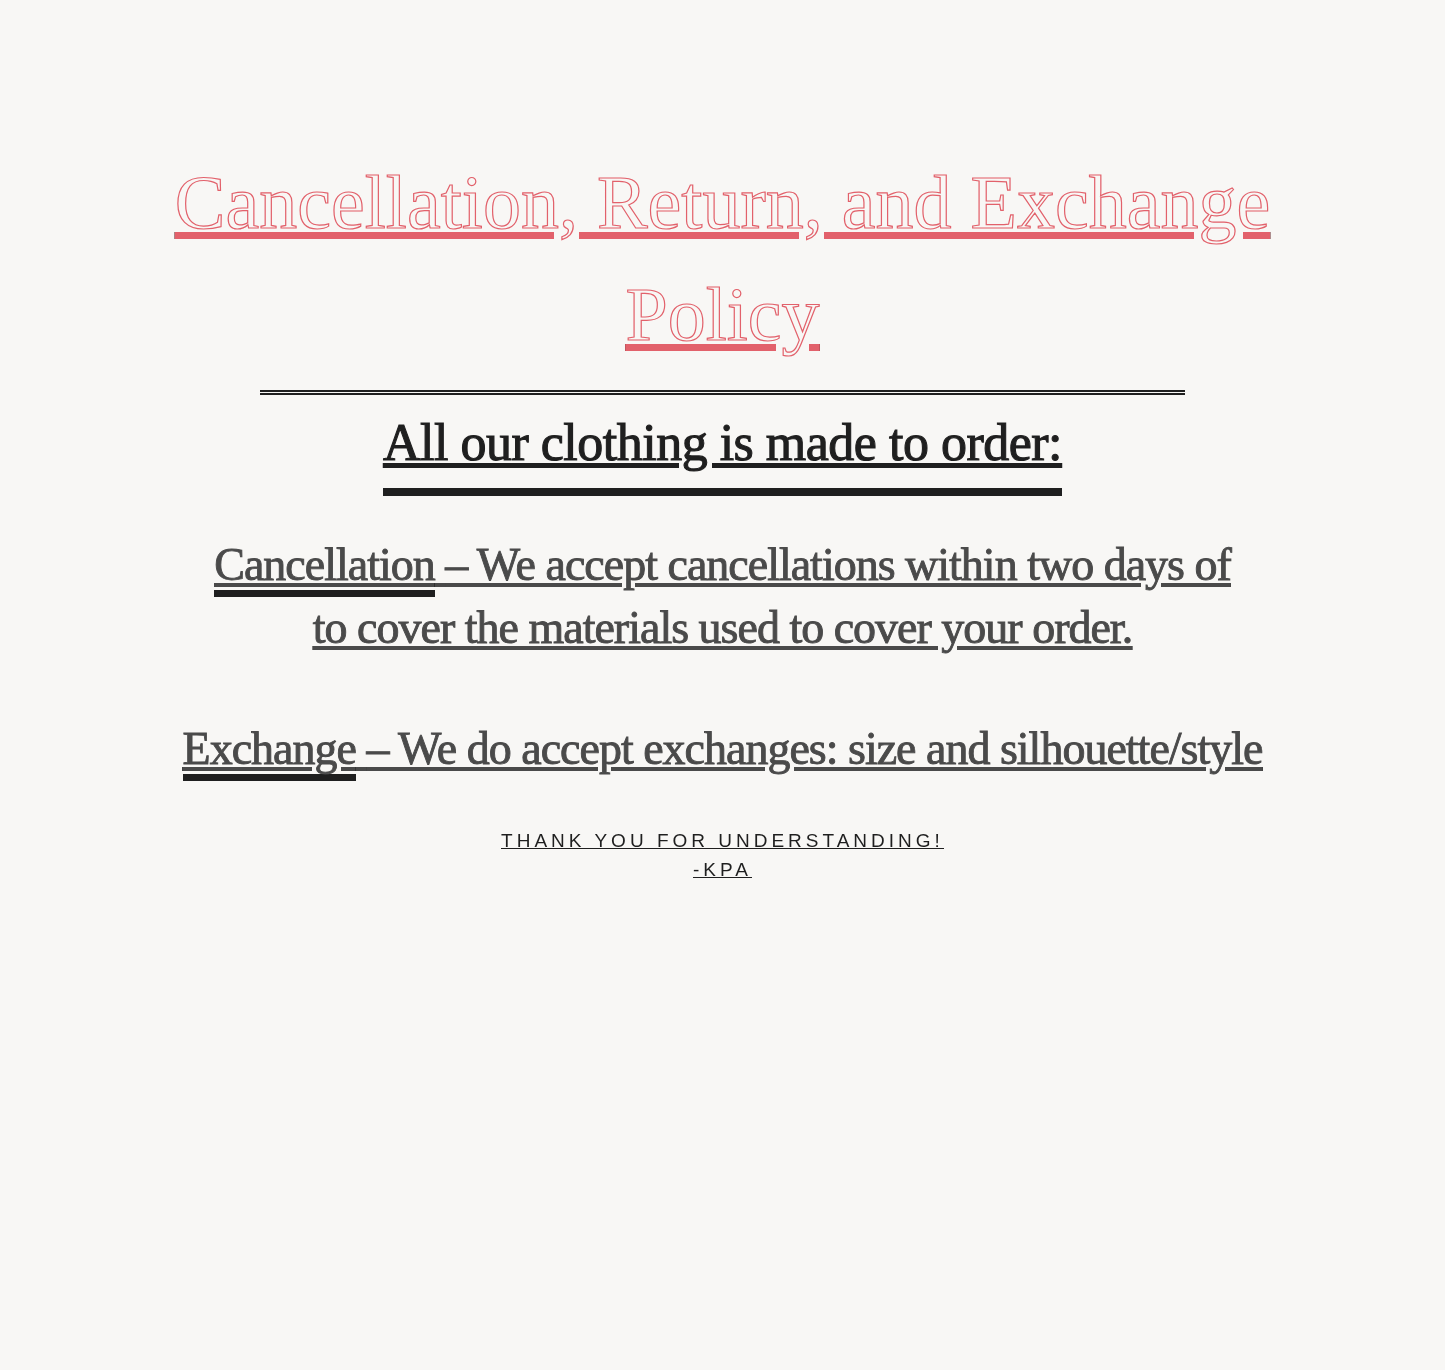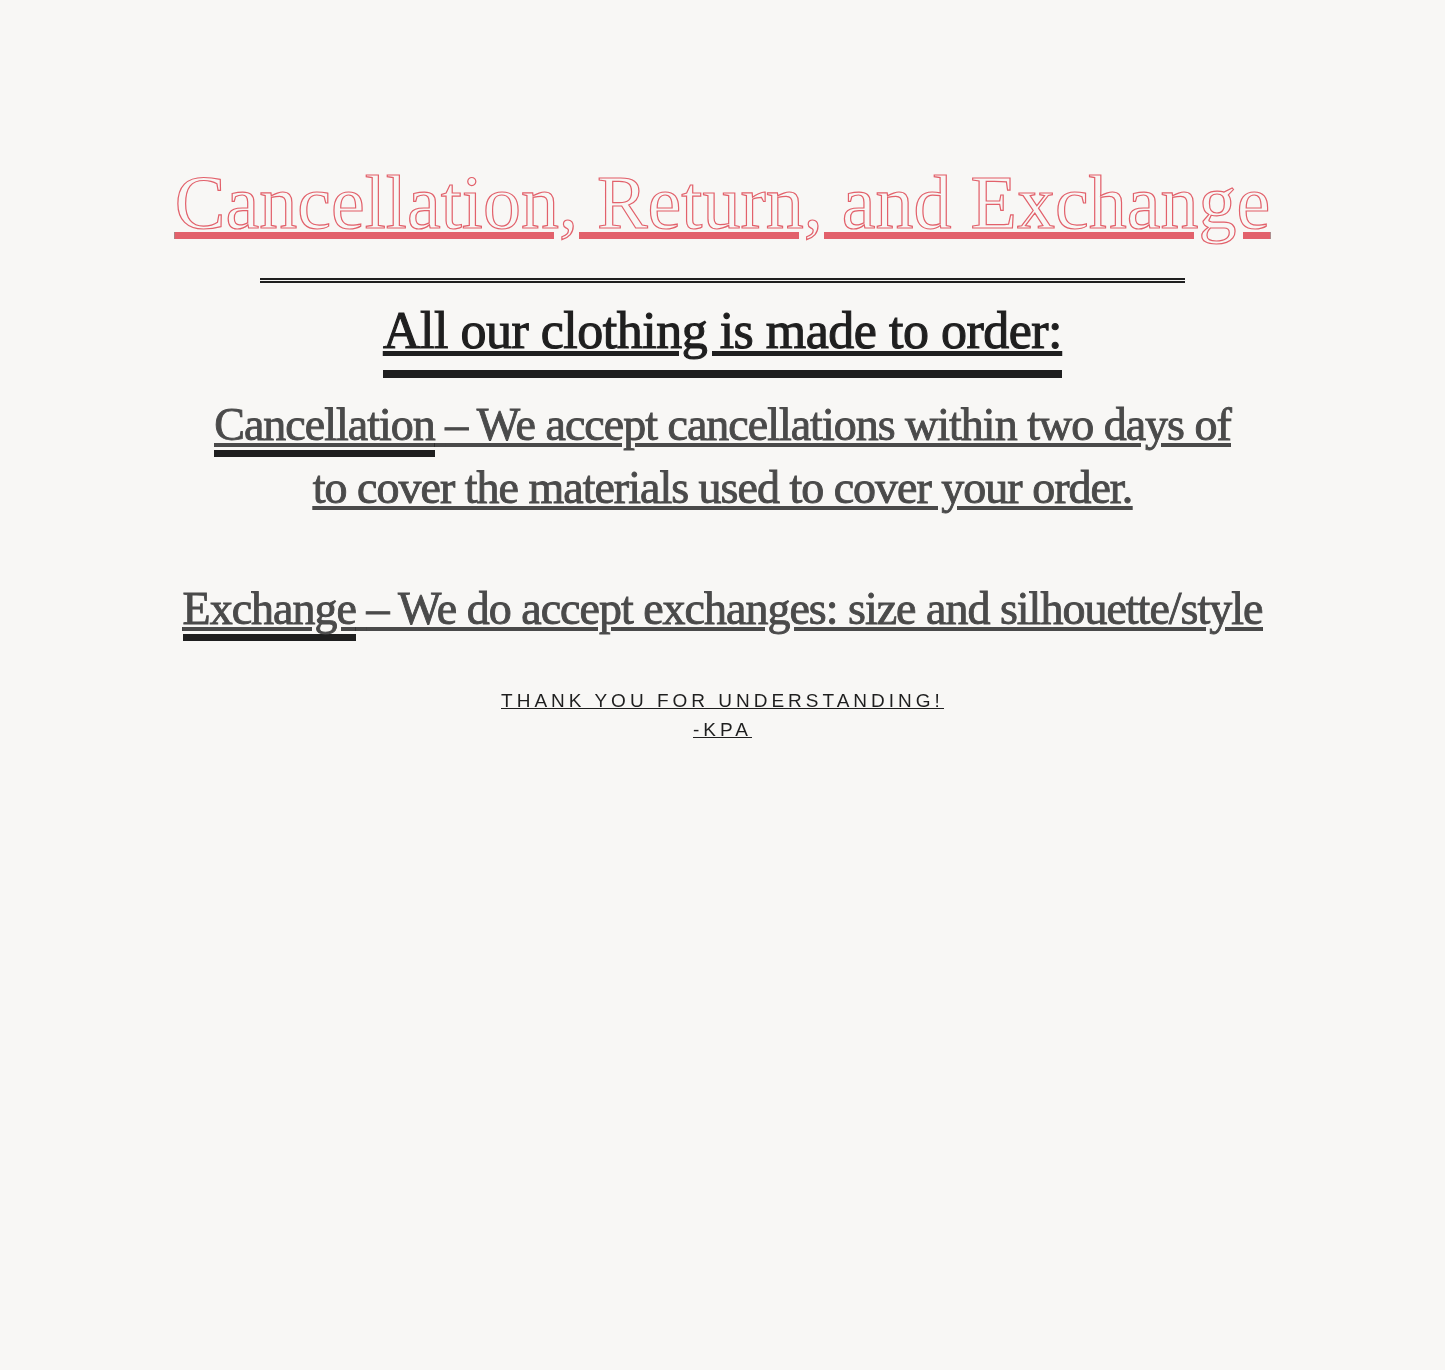--- a/index.html
+++ b/index.html
@@ -55,36 +55,36 @@
   .subtitle {
     margin-top: 12px;
     font-size: 52px;
     line-height: 72px;
     font-weight: 400;
     color: var(--ink-color, #222222);
     letter-spacing: -0.5px;
   }
   .subtitle .u {
     border-bottom: 8px solid var(--ink-color, #222222);
-    padding-bottom: 11px;
+    padding-bottom: 17px;
   }
 
   
   .policy {
     font-size: 46px;
     line-height: 63px;
     letter-spacing: -1px;
     color: var(--text-color, #4a4a4a);
   }
   .policy .line { white-space: nowrap; }
   .policy .term {
     border-bottom: 7px solid var(--ink-color, #222222);
     padding-bottom: 0px;
   }
-  .policy-cancellation { margin-top: 26px; }
+  .policy-cancellation { margin-top: 54px; }
   .policy-return      { margin-top: 58px; }
   .policy-exchange    { margin-top: 28px; }
 
   
   .footer {
     margin-top: 46px;
     font-family: "Liberation Sans", sans-serif;
     font-size: 19px;
     line-height: 29px;
     font-weight: 500;
@@ -92,20 +92,21 @@
     color: var(--footer-color, #1f1f1f);
   }
 </style>
 </head>
 <body>
 
 <div class="poster">
 
   <h1 class="title">
     <div>Cancellation, Return, and Exchange</div>
+    <div>Policy</div>
   </h1>
 
   <hr class="divider">
 
   <div class="subtitle hairline-ink">
     <span class="u">All our clothing is made to order:</span>
   </div>
 
   <section class="policy policy-cancellation hairline-body">
     <div class="line">

